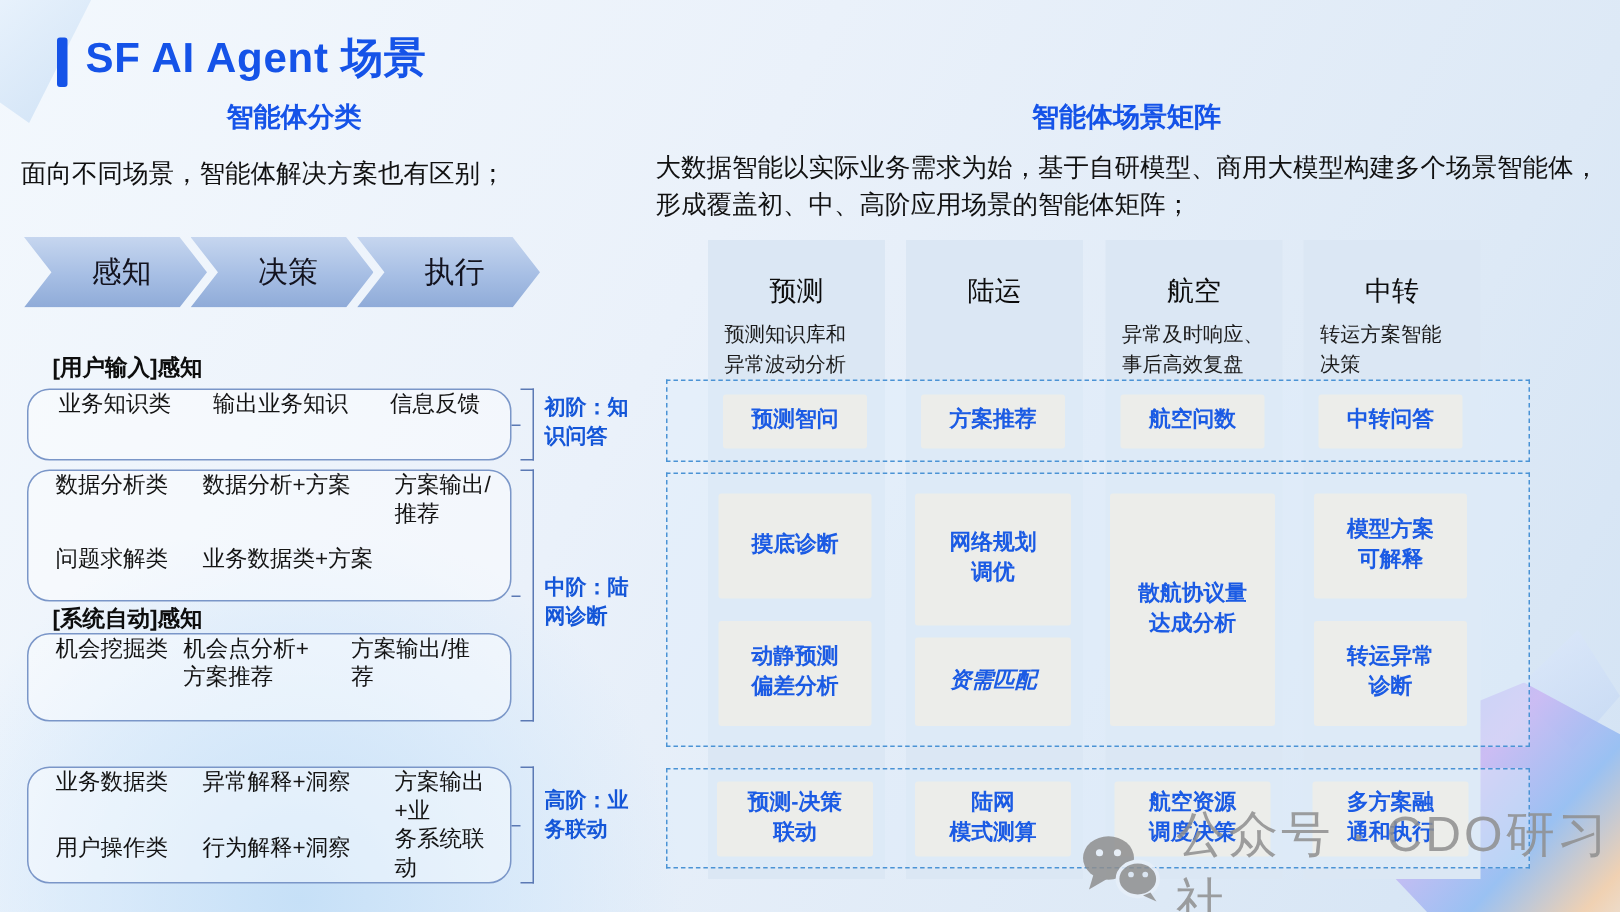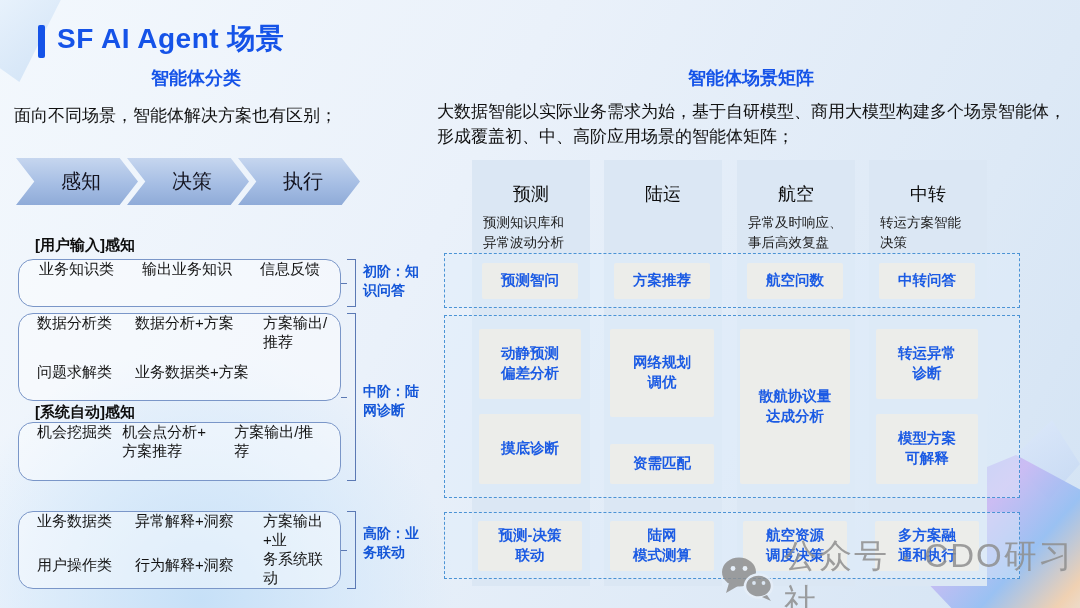--- a/index.html
+++ b/index.html
@@ -50,21 +50,21 @@
   .drow{position:absolute;left:444px;width:576px;box-sizing:border-box;border:1.6px dashed #4b93d5;
     background:rgba(224,238,250,.45);}
   .cell{position:absolute;top:0;bottom:0;width:118px;display:flex;align-items:center;justify-content:center;}
   .cell.vstack{flex-direction:column;justify-content:space-between;padding:13px 0;box-sizing:border-box;}
   .chip{background:#ecedea;color:#1b5be4;font-weight:bold;font-size:14.5px;line-height:1.35;
     display:flex;align-items:center;justify-content:center;text-align:center;white-space:pre-line;border-radius:2px;}
   .c0{left:26px;} .c1{left:158px;} .c2{left:291px;} .c3{left:423px;}
   .chip-s{width:96px;height:36px;}
   .chip-m{width:102px;height:70px;}
   .chip-tall1{width:104px;height:88px;}
-  .chip-tall2{width:104px;height:40px;}
+  .chip-tall2{width:104px;height:59px;font-style:italic;}
   .chip-fill{width:110px;flex:1;}
   .chip-b{width:104px;height:50px;}
   
   .watermark{position:absolute;left:720px;top:534px;display:flex;align-items:center;gap:10px;z-index:30;
     color:#8f8f8f;opacity:.85;font-size:33px;letter-spacing:2px;}
 </style>
 </head>
 <body>
 
 <div class="slide">
@@ -172,38 +172,38 @@
     <div class="cell c2">
         <div class="chip chip-s">航空问数</div>
       </div>
     <div class="cell c3">
         <div class="chip chip-s">中转问答</div>
       </div>
   </div>
 
   <div class="drow" style="top:315px;height:183px;">
     <div class="cell c0 vstack">
+      <div class="chip chip-m">摸底诊断</div>
       <div class="chip chip-m">动静预测
 偏差分析</div>
-      <div class="chip chip-m">摸底诊断</div>
     </div>
     <div class="cell c1 vstack">
       <div class="chip chip-tall1">网络规划
 调优</div>
       <div class="chip chip-tall2">资需匹配</div>
     </div>
     <div class="cell c2 vstack">
       <div class="chip chip-fill">散航协议量
 达成分析</div>
     </div>
     <div class="cell c3 vstack">
+      <div class="chip chip-m">模型方案
+可解释</div>
       <div class="chip chip-m">转运异常
 诊断</div>
-      <div class="chip chip-m">模型方案
-可解释</div>
     </div>
   </div>
 
   <div class="drow" style="top:512px;height:67px;">
     <div class="cell c0">
         <div class="chip chip-b">预测-决策
 联动</div>
       </div>
     <div class="cell c1">
         <div class="chip chip-b">陆网

